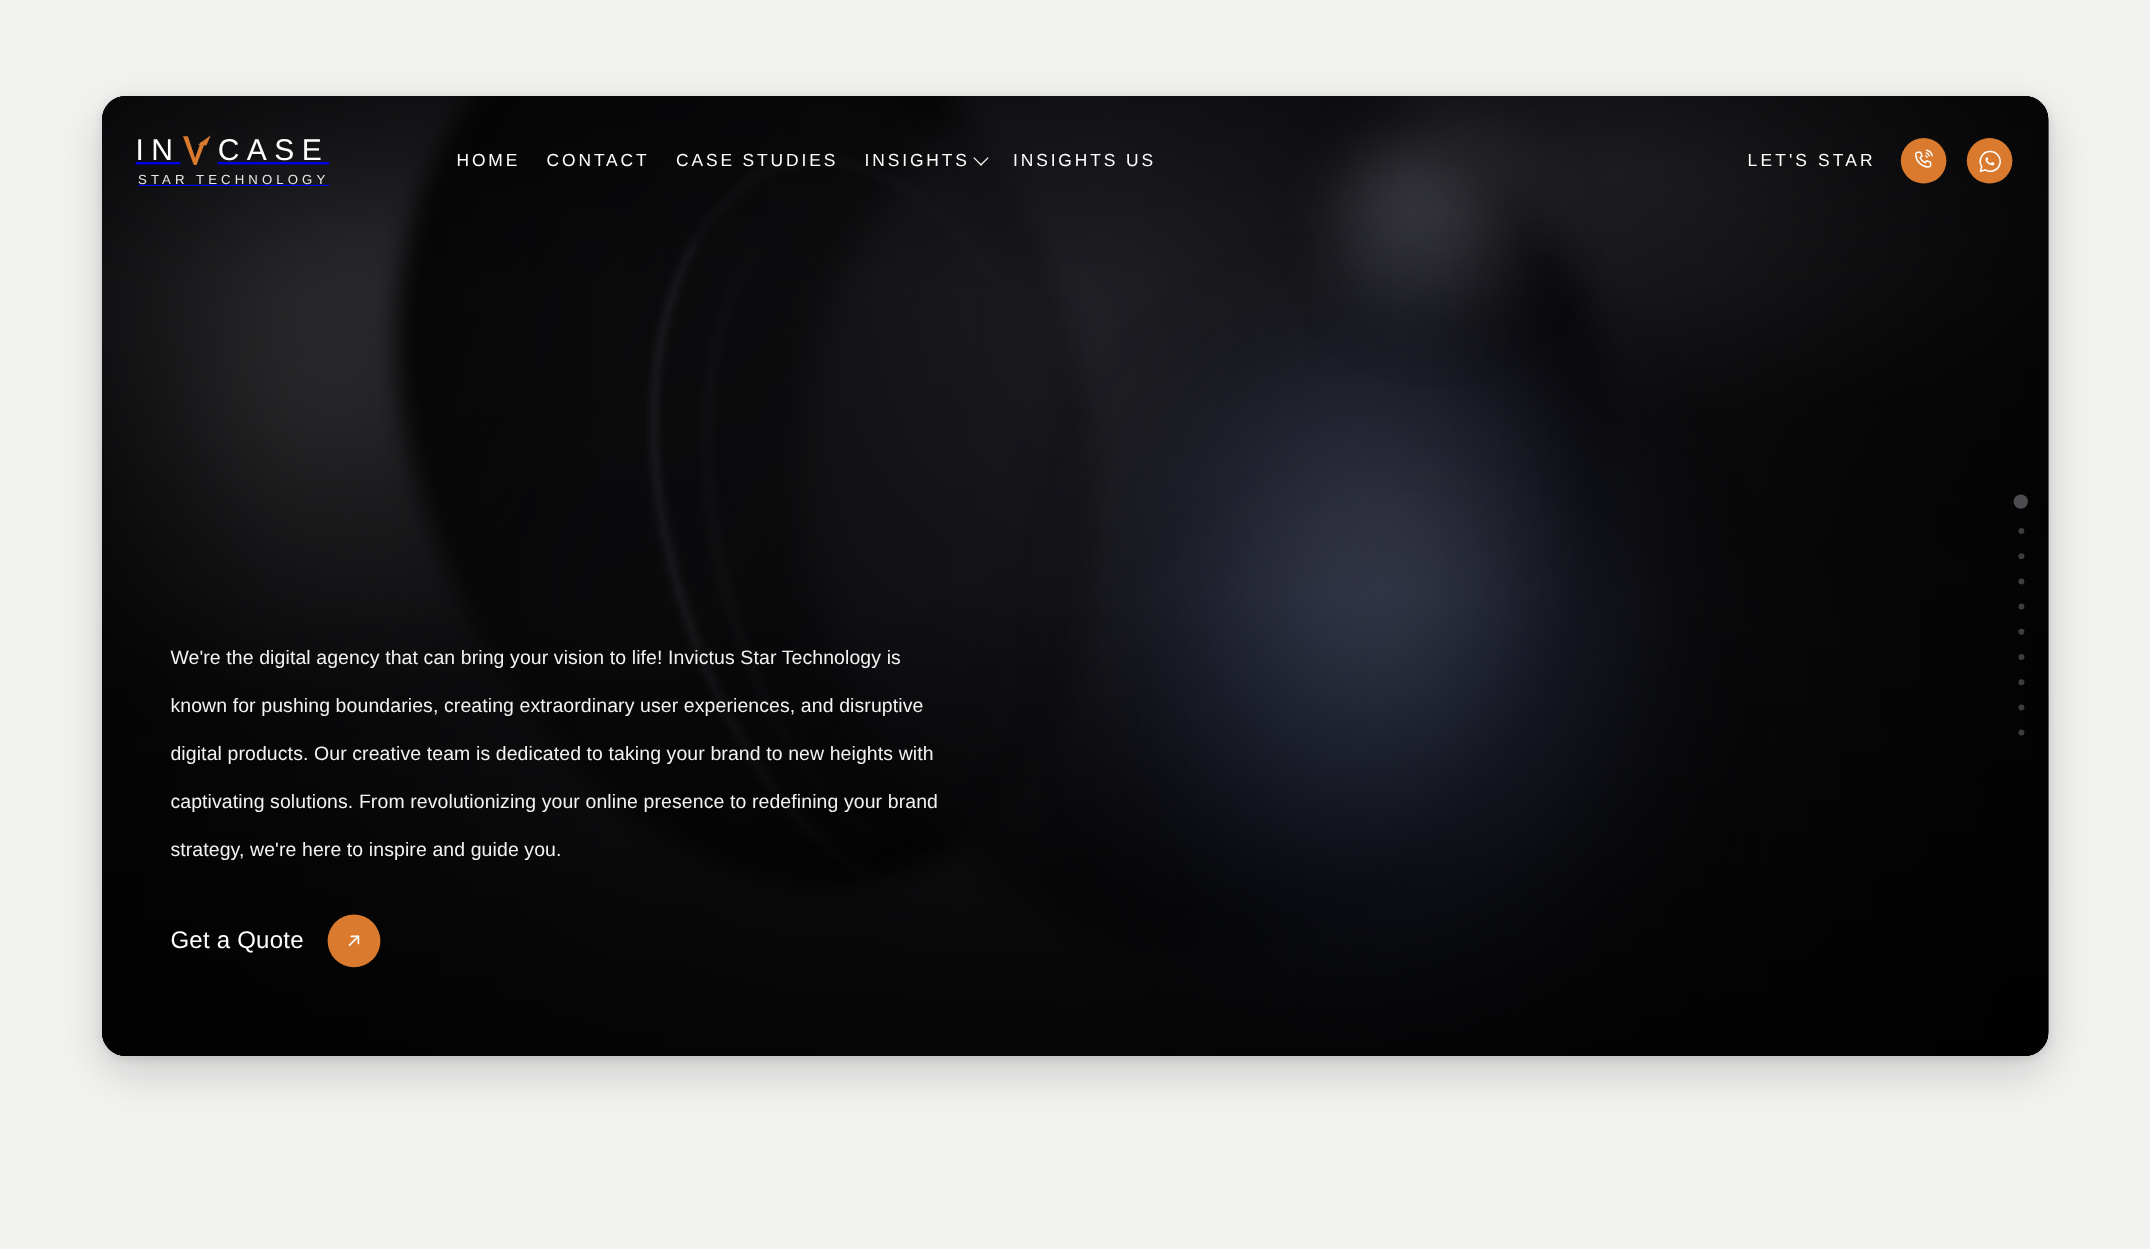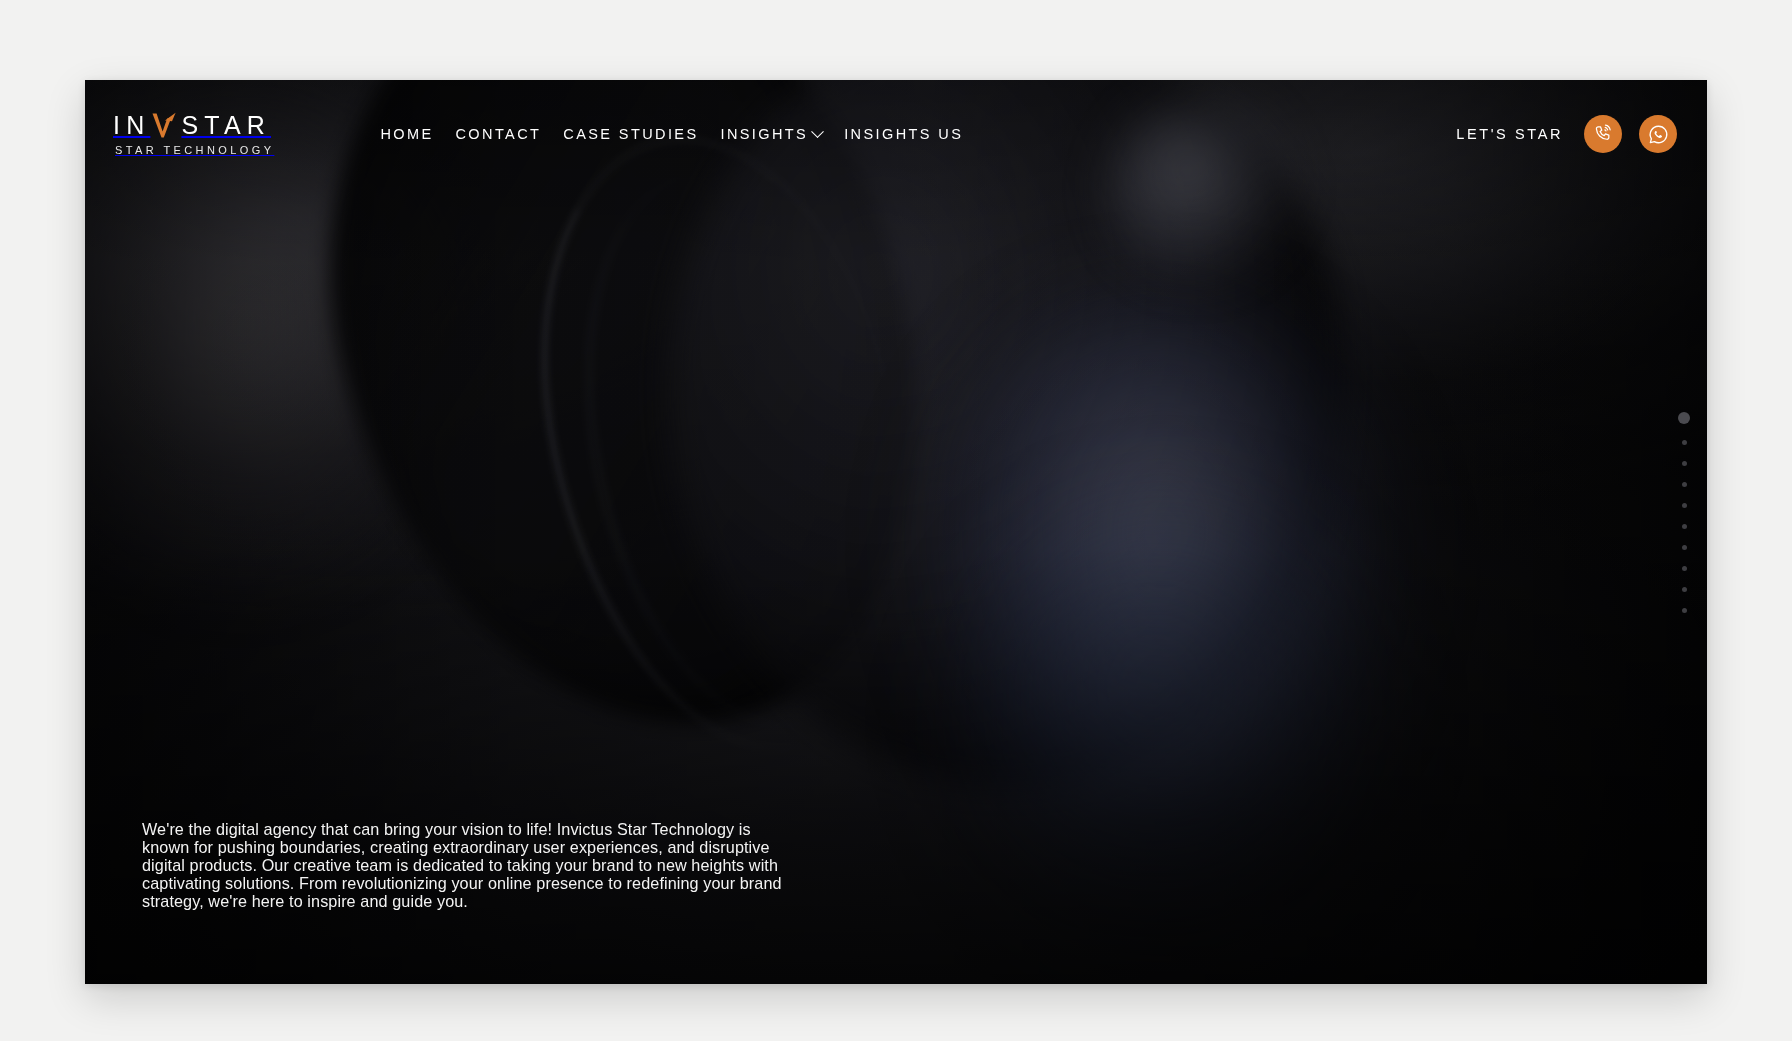--- a/index.html
+++ b/index.html
@@ -24,22 +24,22 @@
     height: 1041px;
     background: #f2f2f1;
   }
 
   
   .hero-card {
     position: absolute;
     left: 85px;
     top: 80px;
     width: 1622px;
-    height: 904px;
-    border-radius: 0;
+    height: 800px;
+    border-radius: 20px;
     overflow: hidden;
     background: #0a0a0b;
     box-shadow: 0 14px 38px rgba(0,0,0,0.16), 0 2px 8px rgba(0,0,0,0.10);
   }
 
   
   .hero-bg {
     position: absolute;
     inset: 0;
     background-color: #0b0b0c;
@@ -288,21 +288,21 @@
     position: absolute;
     left: 57px;
     bottom: 74px;
     width: 700px;
     z-index: 6;
   }
 
   .hero-paragraph {
     color: #f3f3f3;
     font-size: 16.2px;
-    line-height: 18px;
+    line-height: 40px;
     font-weight: 400;
     letter-spacing: 0.1px;
     max-width: 640px;
   }
 
   .cta {
     display: flex;
     align-items: center;
     gap: 20px;
     margin-top: 34px;
@@ -381,21 +381,21 @@
 
       <a class="logo" href="#">
         <span class="logo-word">
           <span class="lw">IN</span>
           <span class="logo-v">
             <svg width="26" height="27" viewBox="0 0 26 27" aria-hidden="true">
               <path d="M1.5 1.5 L10.5 25.5 L12.8 25.5 L20.5 5.0 L16.2 6.6 L11.6 19.6 L5.6 1.5 Z" fill="#d97a2e"></path>
               <path d="M14.0 8.6 L24.6 0.8 L21.0 9.2 Z" fill="#d97a2e"></path>
             </svg>
           </span>
-          <span class="lw">STAR</span>
+          <span class="lw">CASE</span>
         </span>
         <span class="logo-tagline">STAR TECHNOLOGY</span>
       </a>
 
       <nav class="nav">
         <a class="nav-item" href="#">
           <span>HOME</span>
         </a>
         <a class="nav-item" href="#">
           <span>CONTACT</span>
@@ -429,20 +429,29 @@
             <path d="M12 2.6 A9.4 9.4 0 0 0 3.9 16.9 L2.7 21.3 L7.3 20.1 A9.4 9.4 0 1 0 12 2.6 Z" stroke="#ffffff" stroke-width="1.5" stroke-linejoin="round"></path>
             <path d="M9.1 8.0 C8.7 7.9 8.5 8.0 8.3 8.3 C8.0 8.7 7.5 9.3 7.5 10.2 C7.5 11.2 8.2 12.1 8.3 12.3 C8.4 12.4 9.7 14.5 11.8 15.3 C13.5 16.0 13.9 15.9 14.3 15.8 C14.8 15.8 15.7 15.3 15.9 14.7 C16.1 14.1 16.1 13.7 16.0 13.6 C15.9 13.5 15.8 13.4 15.5 13.3 C15.3 13.2 14.2 12.7 14.0 12.6 C13.8 12.5 13.6 12.5 13.5 12.7 C13.3 13.0 12.9 13.4 12.8 13.6 C12.7 13.7 12.5 13.8 12.3 13.7 C12.0 13.6 11.3 13.3 10.5 12.6 C9.9 12.0 9.5 11.3 9.4 11.1 C9.3 10.9 9.4 10.8 9.5 10.6 C9.6 10.5 9.7 10.4 9.9 10.2 C10.0 10.0 10.0 9.9 10.1 9.8 C10.2 9.6 10.2 9.5 10.1 9.3 C10.0 9.2 9.6 8.1 9.4 8.0 Z" fill="#ffffff"></path>
           </svg>
         </button>
       </div>
     </div>
 
     <div class="hero-content">
       <p class="hero-paragraph">We're the digital agency that can bring your vision to life! Invictus Star Technology is known for pushing boundaries, creating extraordinary user experiences, and disruptive digital products. Our creative team is dedicated to taking your brand to new heights with captivating solutions. From revolutionizing your online presence to redefining your brand strategy, we're here to inspire and guide you.</p>
 
+      <a class="cta" href="#">
+        <span class="cta-label">Get a Quote</span>
+        <span class="cta-circle">
+          <svg width="20" height="20" viewBox="0 0 24 24" fill="none" aria-hidden="true">
+            <path d="M7.6 16.4 L16.4 7.6" stroke="#ffffff" stroke-width="1.7" stroke-linecap="round"></path>
+            <path d="M9.4 7.6 L16.4 7.6 L16.4 14.6" stroke="#ffffff" stroke-width="1.7" stroke-linecap="round" stroke-linejoin="round"></path>
+          </svg>
+        </span>
+      </a>
     </div>
 
     <div class="slide-dots">
       <span class="dot active"></span>
       <span class="dot"></span>
       <span class="dot"></span>
       <span class="dot"></span>
       <span class="dot"></span>
       <span class="dot"></span>
       <span class="dot"></span>

